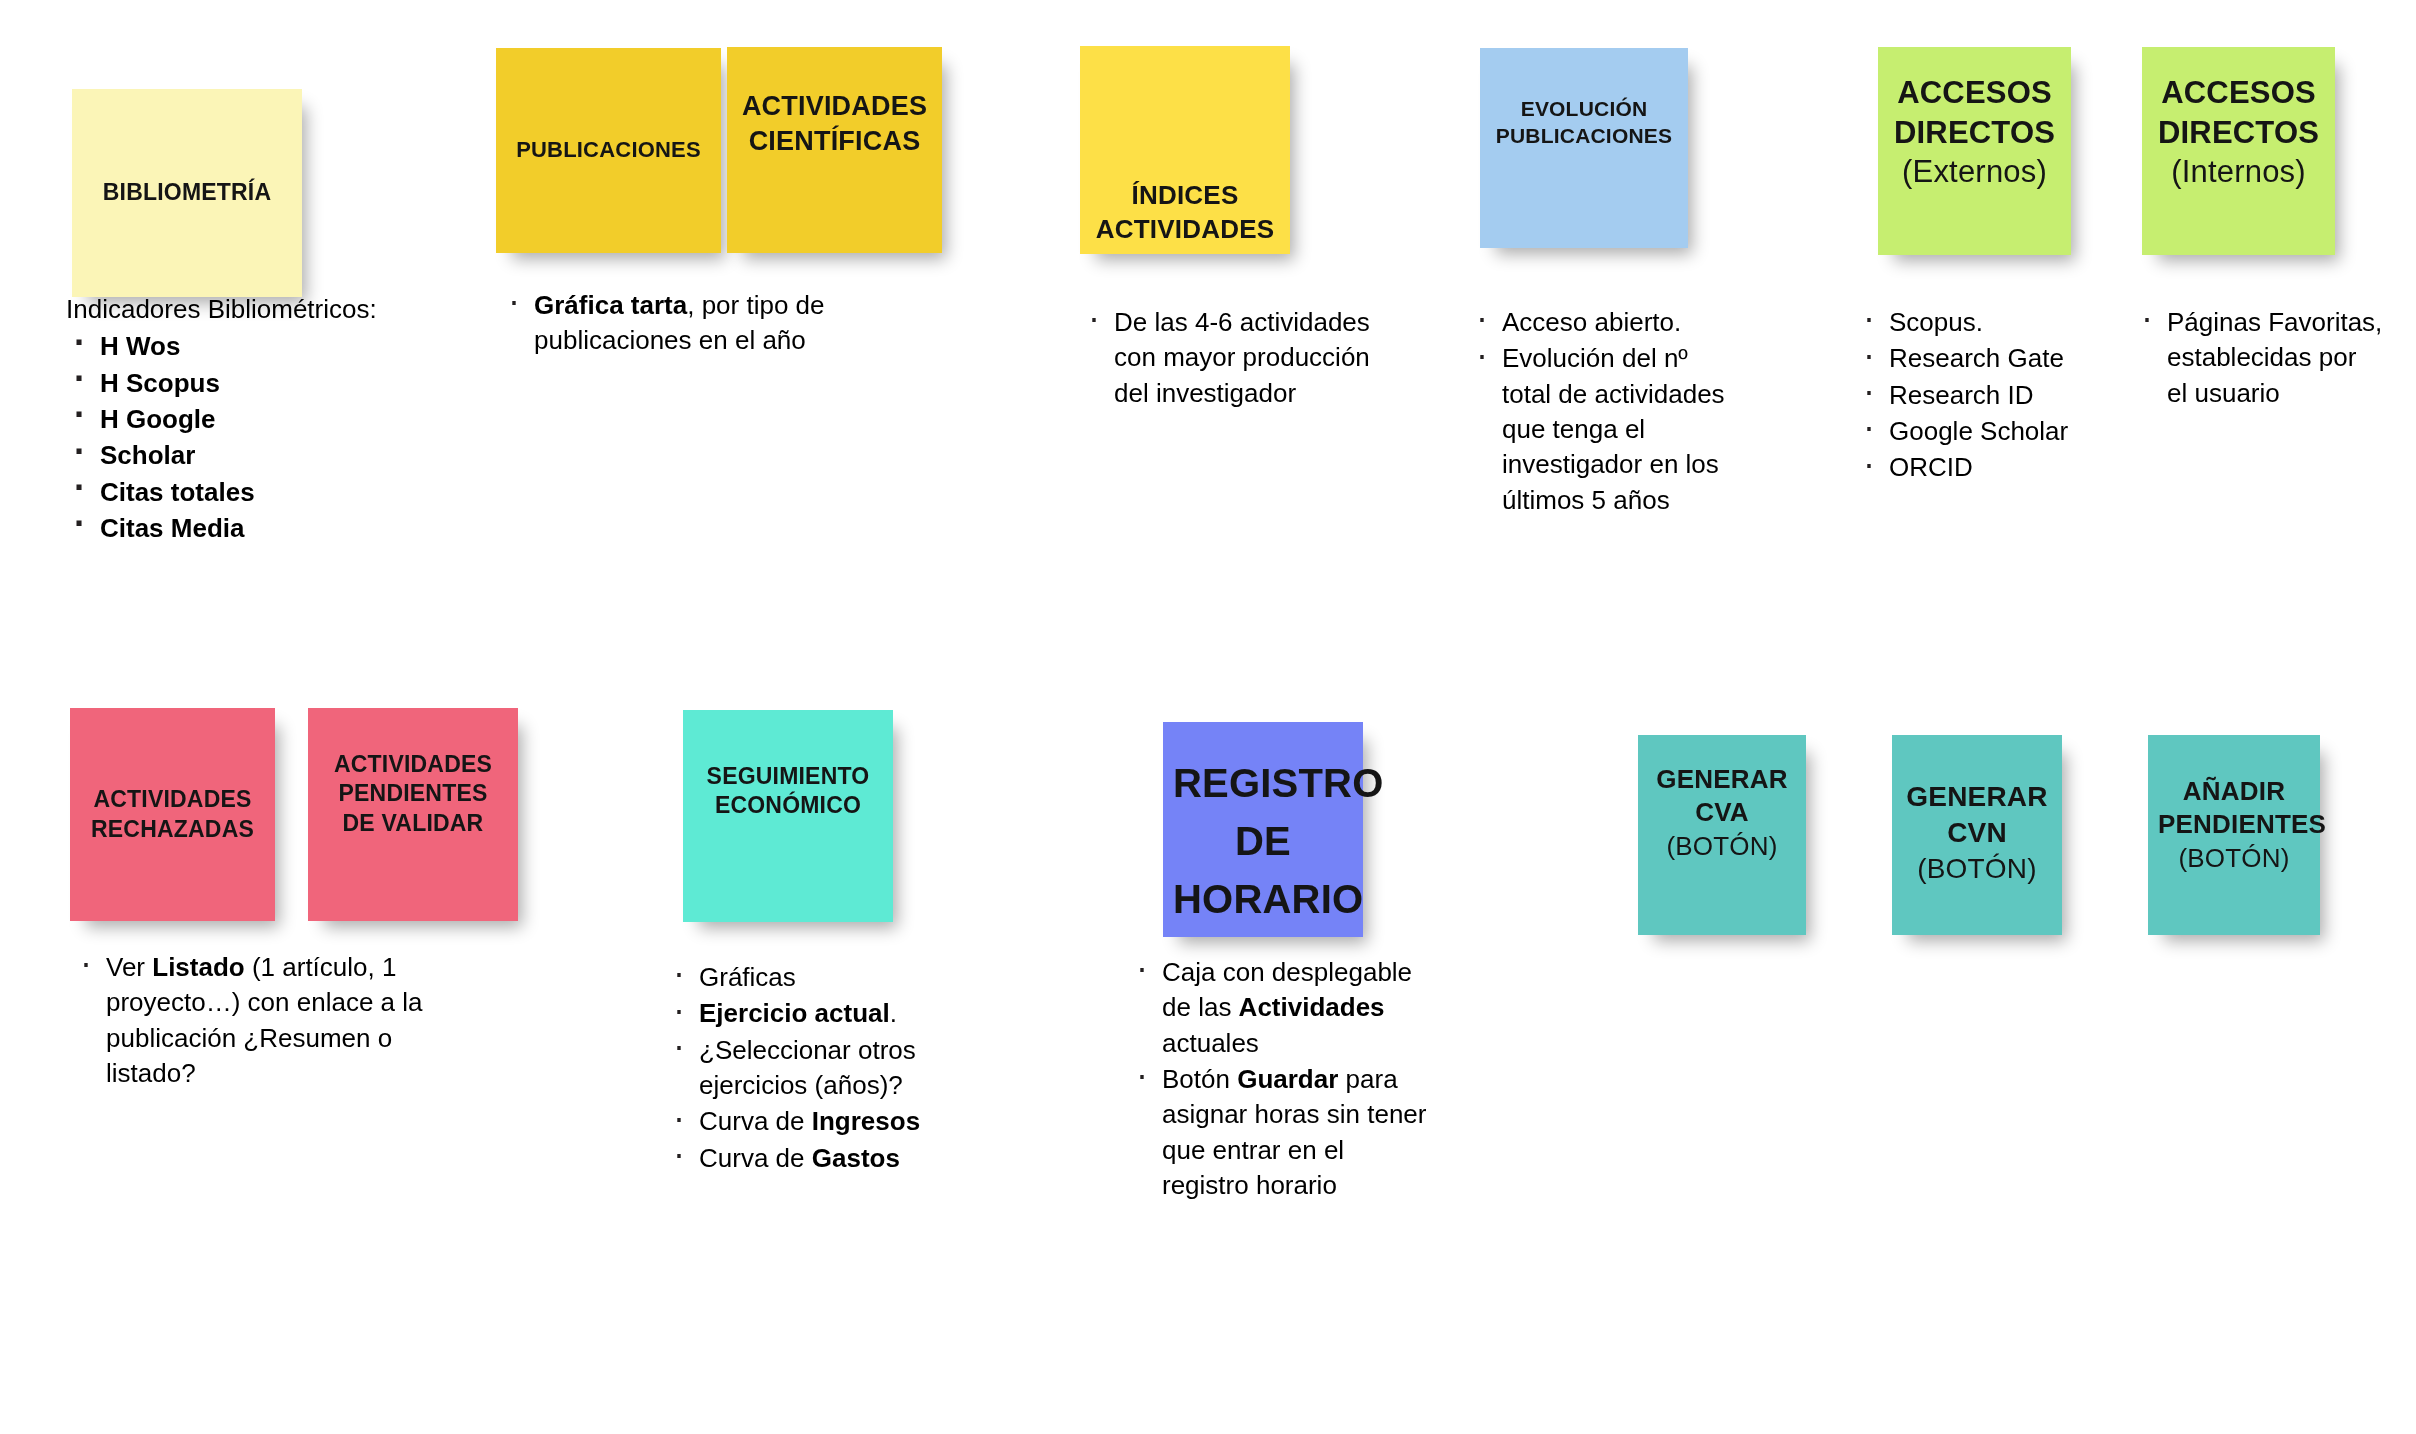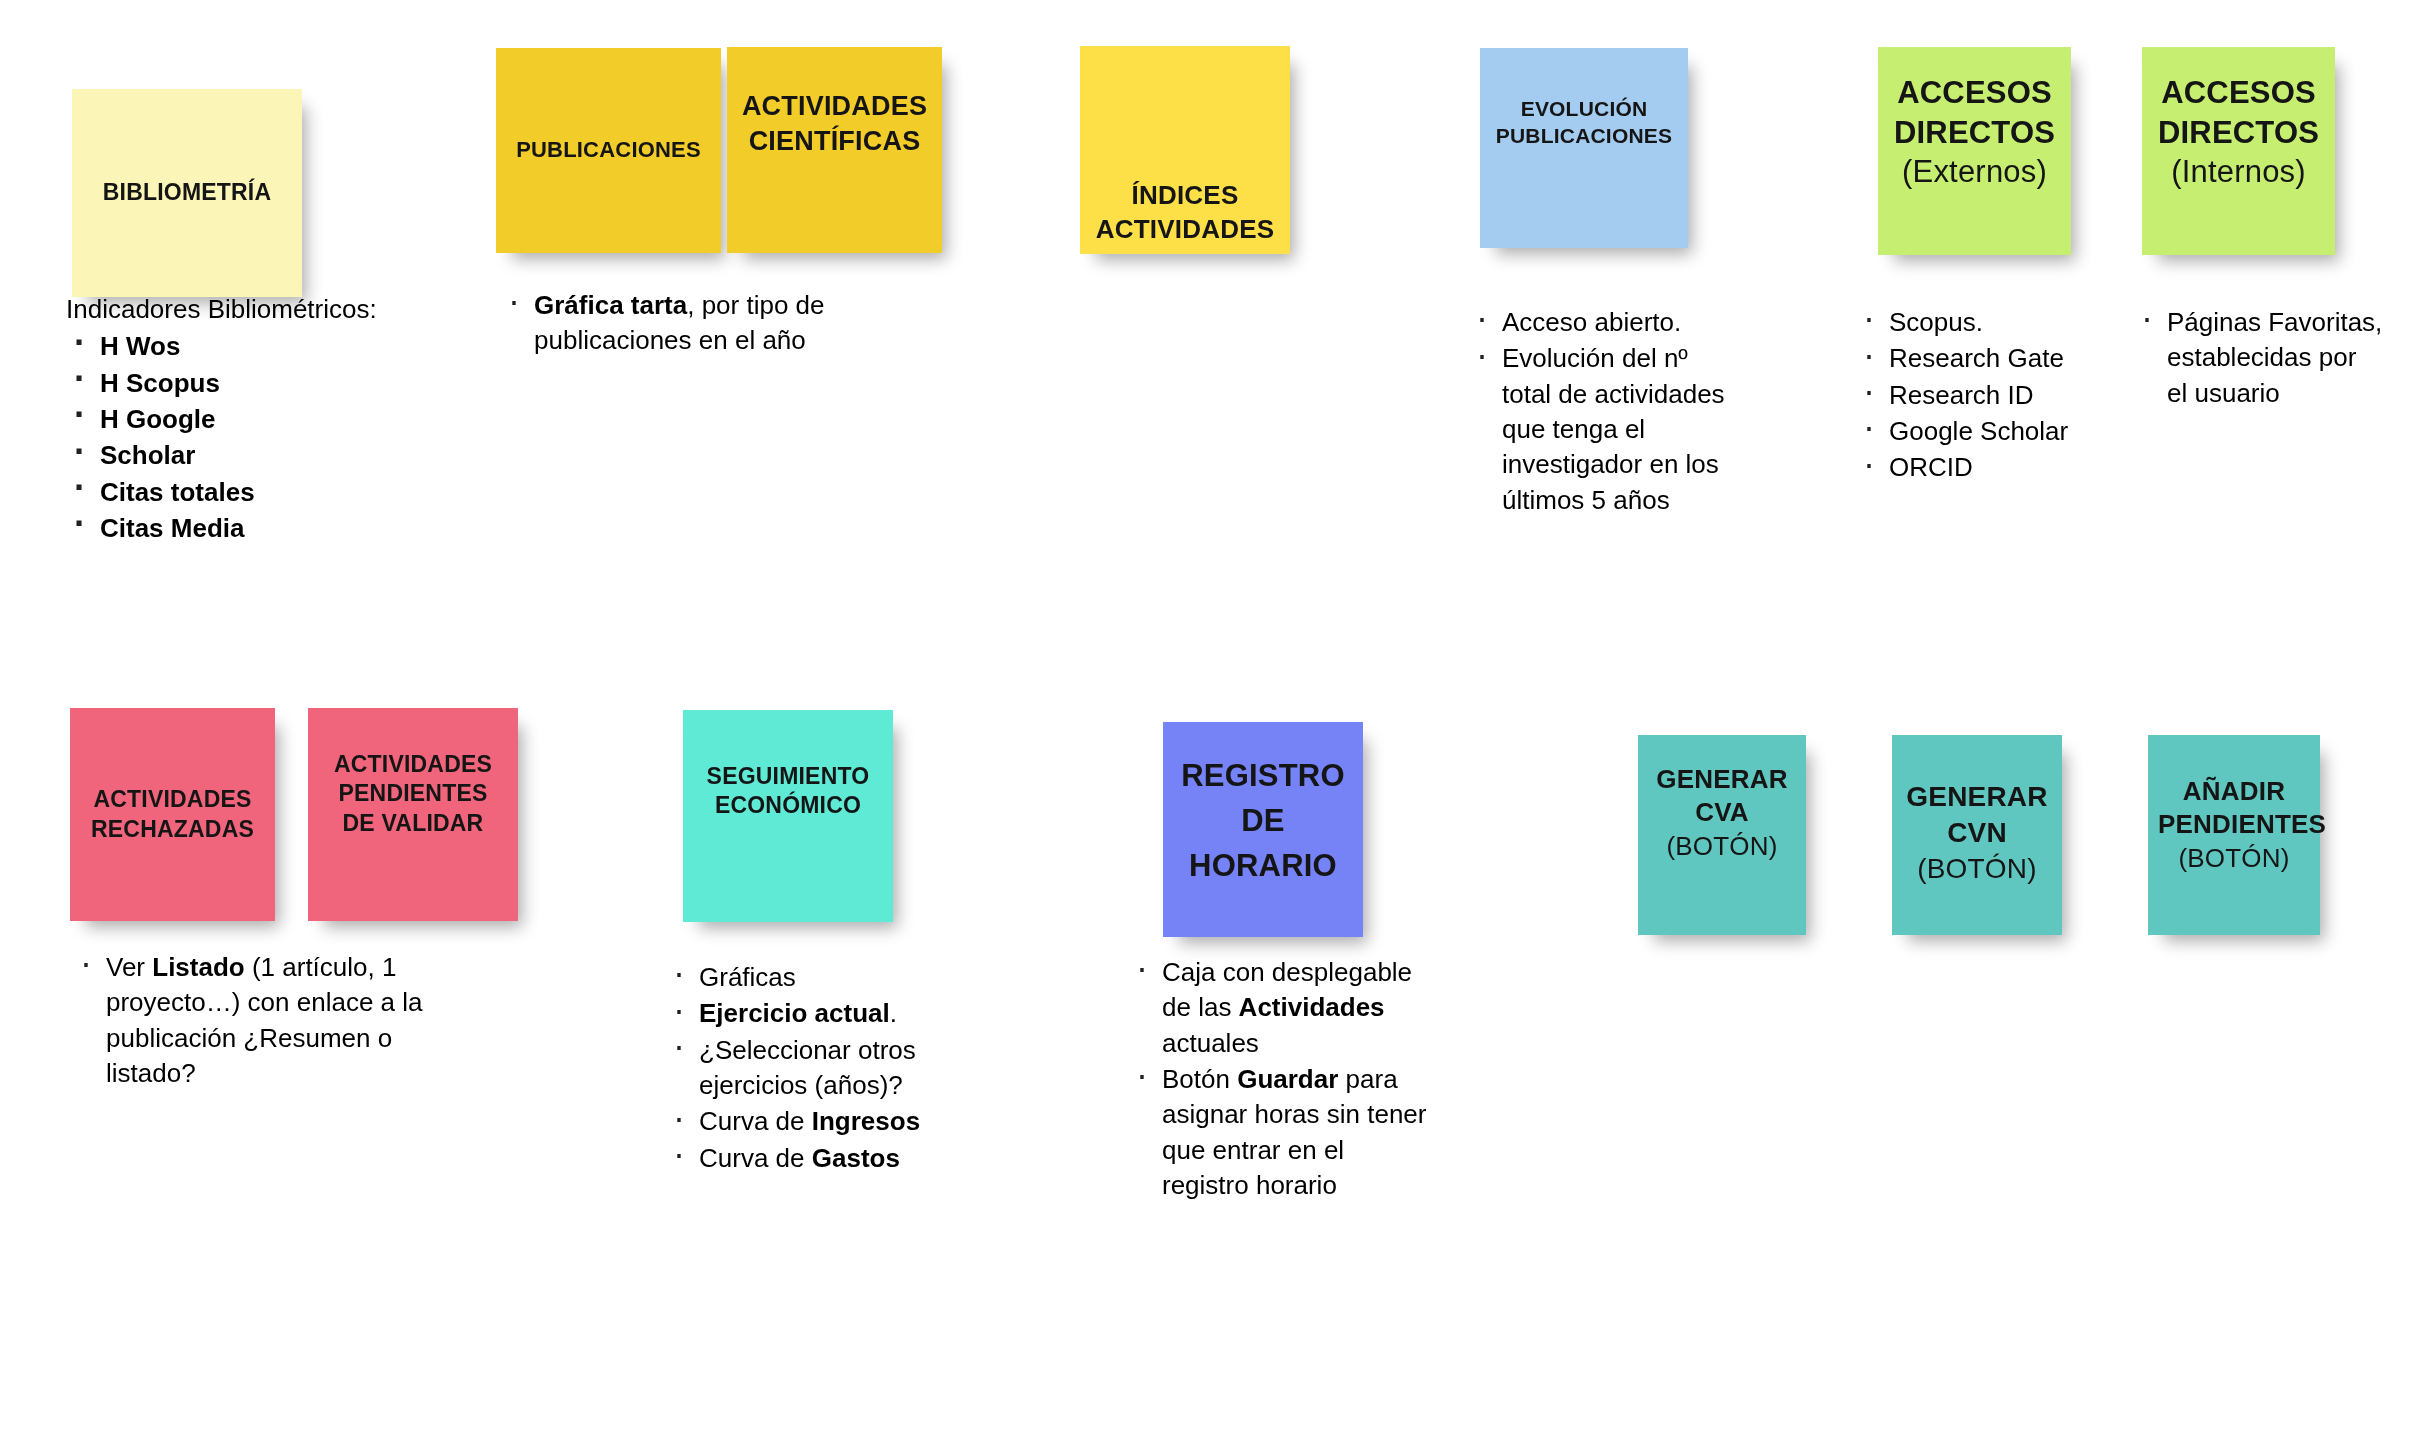--- a/index.html
+++ b/index.html
@@ -134,20 +134,25 @@
       <li>Citas Media</li>
     </ul>
   </div>
 
   <div class="textblock" style="left:500px; top:288px; width:400px;">
     <ul class="bullets">
       <li><b>Gráfica tarta</b><span>, por tipo de publicaciones en el año</span></li>
     </ul>
   </div>
 
+  <div class="textblock" style="left:1080px; top:305px; width:290px;">
+    <ul class="bullets">
+      <li>De las 4-6 actividades con mayor producción del investigador</li>
+    </ul>
+  </div>
 
   <div class="textblock" style="left:1468px; top:305px; width:270px;">
     <ul class="bullets">
       <li>Acceso abierto.</li>
       <li>Evolución del nº total de actividades que tenga el investigador en los últimos 5 años</li>
     </ul>
   </div>
 
   <div class="textblock" style="left:1855px; top:305px; width:300px;">
     <ul class="bullets">
@@ -174,21 +179,21 @@
     <span class="note-text" style="white-space:pre-line;">ACTIVIDADES
 PENDIENTES
 DE VALIDAR</span>
   </div>
 
   <div class="note" style="left:683px; top:710px; width:210px; height:212px; background:#5eead4; font-size:23px; align-items:flex-start; padding-top:52px;">
     <span class="note-text" style="white-space:pre-line;">SEGUIMIENTO
 ECONÓMICO</span>
   </div>
 
-  <div class="note" style="left:1163px; top:722px; width:200px; height:215px; background:#7583F7; font-size:31px; align-items:flex-start; padding-top:32px;">
+  <div class="note" style="left:1163px; top:722px; width:200px; height:215px; background:#7583F7; font-size:40px; align-items:flex-start; padding-top:32px;">
     <span class="note-text" style="white-space:pre-line; line-height:1.45;">REGISTRO
 DE
 HORARIO</span>
   </div>
 
   <div class="note" style="left:1638px; top:735px; width:168px; height:200px; background:#5FC7C0; font-size:26px; align-items:flex-start; padding-top:28px;">
     <span class="note-text">
       <span style="white-space:pre-line;">GENERAR
 CVA</span>
       <span class="sub">(BOTÓN)</span>

